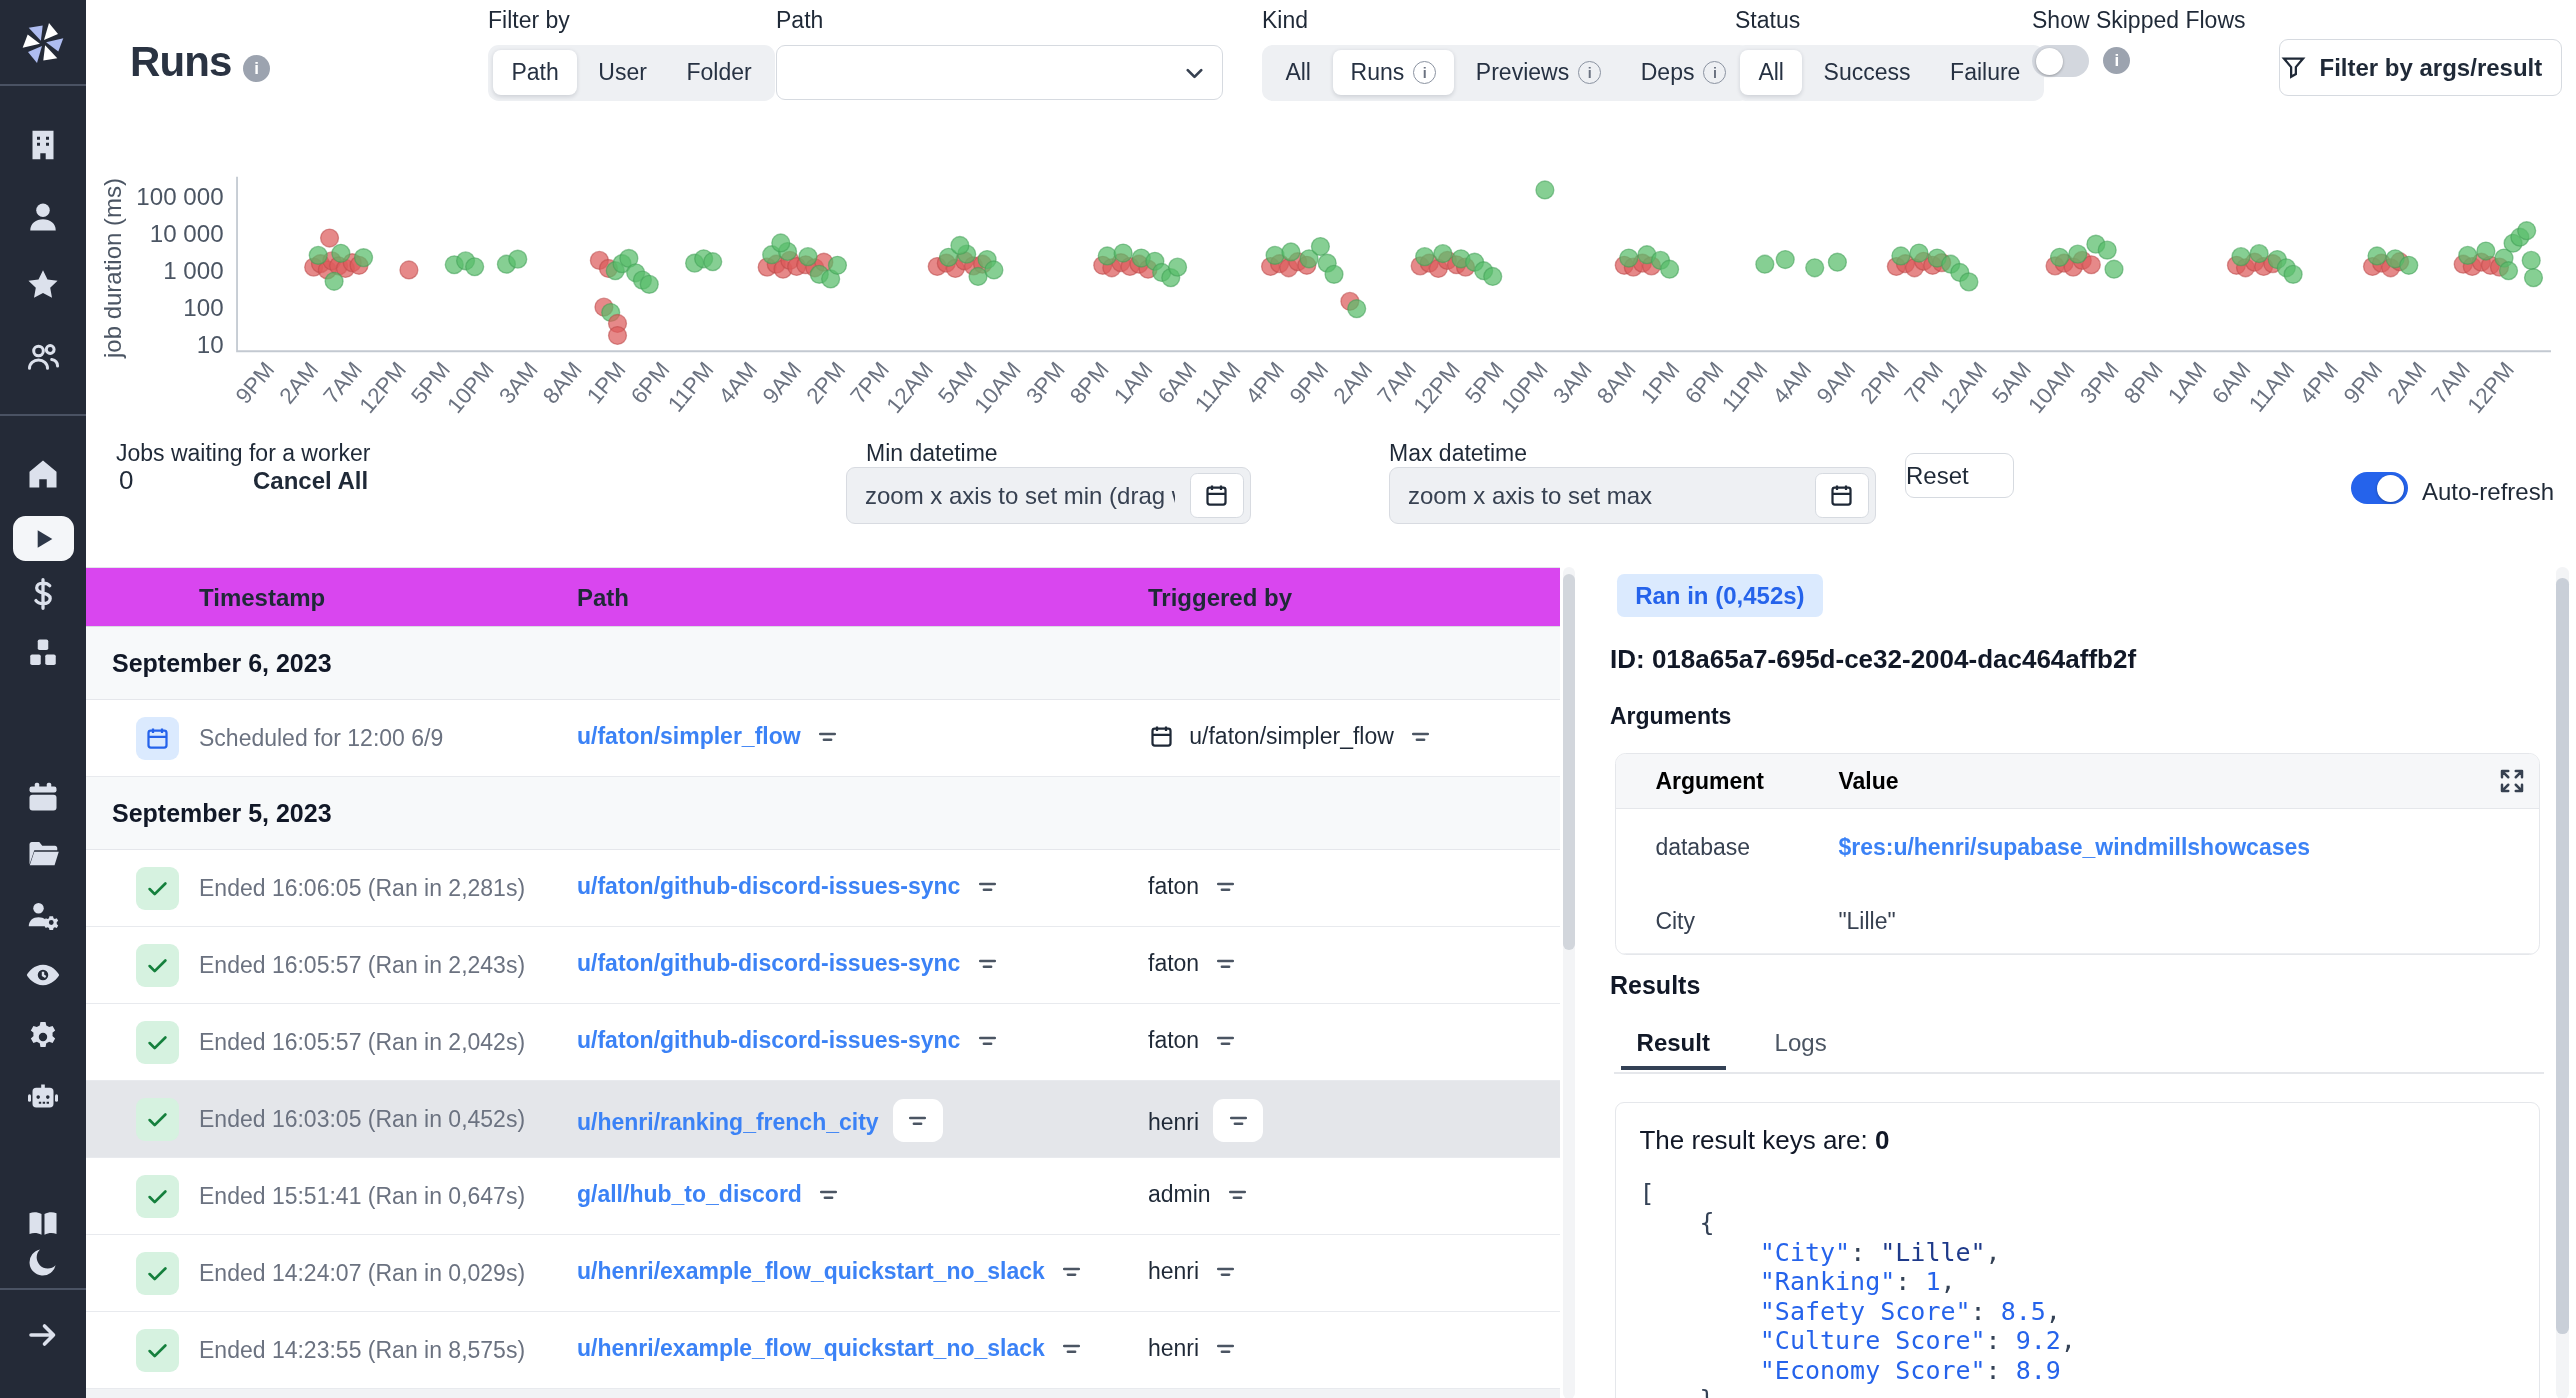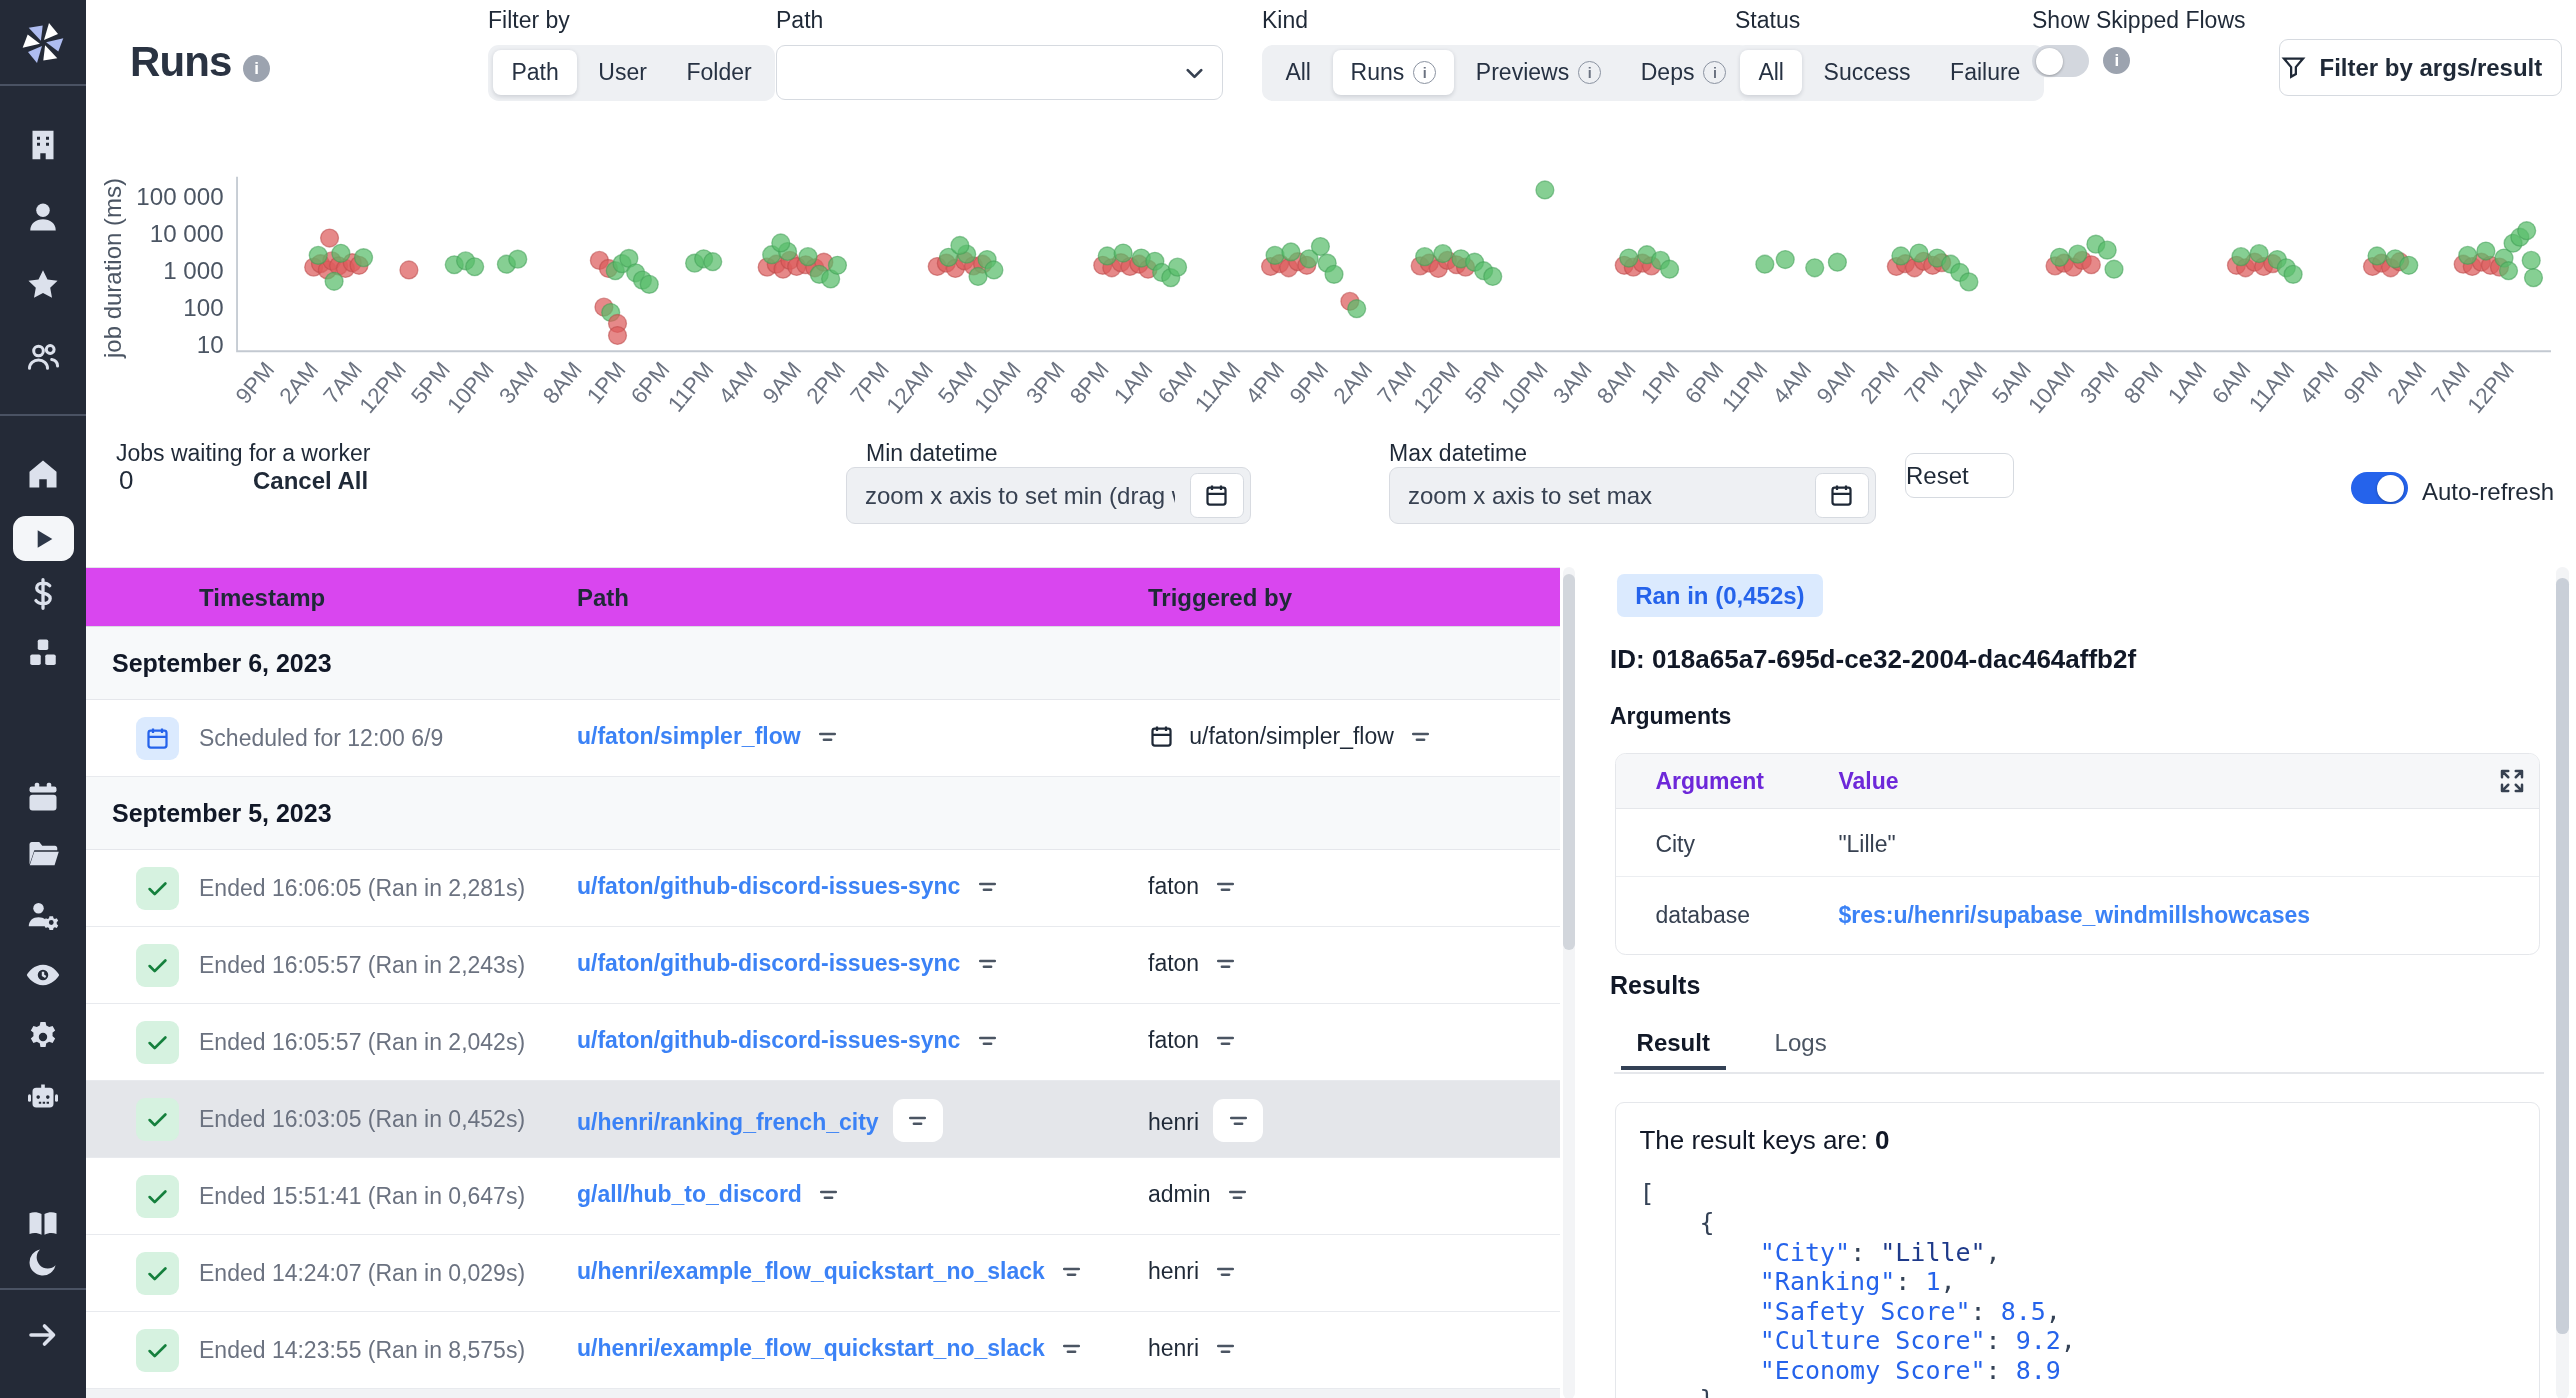--- a/index.html
+++ b/index.html
@@ -89,21 +89,21 @@
   .sbv{position:absolute;top:567px;width:11.6px;height:832px;background:#f3f4f6;border-radius:6.3px}
   .sbv .thumb{position:absolute;left:0;width:11.6px;background:#d2d6dc;border-radius:6.3px}
   
   #right-panel{position:absolute;left:1610px;top:567px;width:936px;height:832px}
   #run-badge{position:absolute;left:7.2px;top:7.2px;height:43px;padding:0 18px;display:inline-flex;align-items:center;
              background:#dbeafe;color:#2563eb;font-size:24px;font-weight:600;border-radius:7.2px}
   #run-id{position:absolute;left:0;top:77px;font-size:26px;font-weight:600;color:#111827;white-space:nowrap}
   #args-title{position:absolute;left:0;top:136px;font-size:23px;font-weight:600;color:#111827}
   #args-card{position:absolute;left:5.4px;top:186px;width:925px;height:202px;border:1.8px solid #e5e7eb;border-radius:10.7px;overflow:hidden;background:#fff}
   .a-head{height:55px;background:#f6f7f9;border-bottom:1.8px solid #e5e7eb;position:relative}
-  .a-head span{position:absolute;top:14.3px;font-size:23px;font-weight:600;color:#6d28d9}
+  .a-head span{position:absolute;top:14.3px;font-size:23px;font-weight:600;color:#000000}
   #expand-icon{position:absolute;right:12.5px;top:11.6px;width:30px;height:30px;color:#374151;cursor:pointer}
   .a-row{position:relative;border-bottom:1.8px solid #eceef1}
   .a-row span{position:absolute;font-size:23px;color:#374151;white-space:nowrap}
   #results-title{position:absolute;left:0;top:404px;font-size:25px;font-weight:600;color:#111827}
   #tabs{position:absolute;left:3.6px;top:453px;width:930px;height:54px;border-bottom:2.7px solid #e5e7eb}
   .tab{position:absolute;top:9px;font-size:24px;cursor:pointer}
   .tab.act{color:#111827;font-weight:600}
   .tab.act::after{content:"";position:absolute;left:-16px;right:-16px;bottom:-13.4px;height:4.5px;background:#334155}
   .tab.idle{color:#4b5563}
   #result-card{position:absolute;left:5.4px;top:535px;width:925px;height:376px;border:1.8px solid #e5e7eb;border-radius:9px;
@@ -855,28 +855,28 @@
     <div id="args-card">
       <div class="a-head">
         <span style="left:39px">Argument</span>
         <span style="left:222px">Value</span>
         <span class="icon" id="expand-icon">
             <svg viewBox="0 0 24 24" fill="none" stroke="currentColor" stroke-width="2" stroke-linecap="round" stroke-linejoin="round">
               <path d="M4 9V4h5M20 9V4h-5M4 15v5h5M20 15v5h-5M4.5 4.5l4.5 4.5M19.5 4.5L15 9M4.5 19.5L9 15M19.5 19.5L15 15"></path>
             </svg>
           </span>
       </div>
+      <div class="a-row" style="height:77px;border-bottom:0">
+        <span style="left:39px;top:25px">database</span>
+        <span style="left:222px;top:25px;color:#3b82f6;font-weight:600;cursor:pointer">$res:u/henri/supabase_windmillshowcases</span>
+      </div>
       <div class="a-row" style="height:68px">
         <span style="left:39px;top:21.5px">City</span>
         <span style="left:222px;top:21.5px">"Lille"</span>
       </div>
-      <div class="a-row" style="height:77px;border-bottom:0">
-        <span style="left:39px;top:25px">database</span>
-        <span style="left:222px;top:25px;color:#3b82f6;font-weight:600;cursor:pointer">$res:u/henri/supabase_windmillshowcases</span>
-      </div>
     </div>
     <div id="results-title">Results</div>
     <div id="tabs">
       <span class="tab act" style="left:23px">Result</span>
       <span class="tab idle" style="left:161px">Logs</span>
     </div>
     <div id="result-card">
       <div id="result-intro"><span>The result keys are: </span><b>0</b></div>
       <div id="result-code"><div><span class="cp">[</span></div><div><span class="cp">    {</span></div><div><span class="cp">        </span><span class="ck">"City"</span><span class="cp">: </span><span class="cs">"Lille"</span><span class="cp">,</span></div><div><span class="cp">        </span><span class="ck">"Ranking"</span><span class="cp">: </span><span class="cn">1</span><span class="cp">,</span></div><div><span class="cp">        </span><span class="ck">"Safety Score"</span><span class="cp">: </span><span class="cn">8.5</span><span class="cp">,</span></div><div><span class="cp">        </span><span class="ck">"Culture Score"</span><span class="cp">: </span><span class="cn">9.2</span><span class="cp">,</span></div><div><span class="cp">        </span><span class="ck">"Economy Score"</span><span class="cp">: </span><span class="cn">8.9</span></div><div><span class="cp">    }</span></div></div>
     </div>

